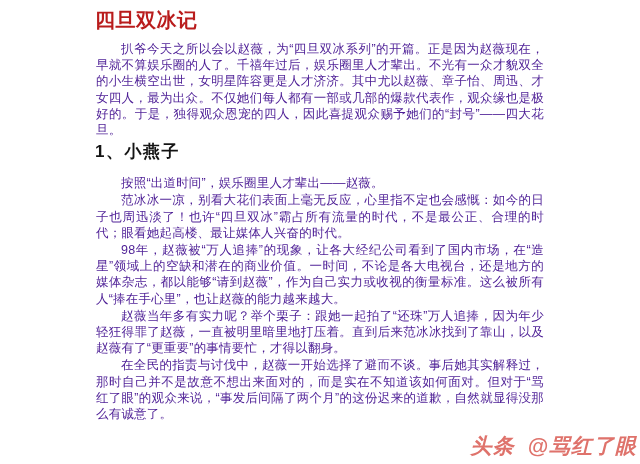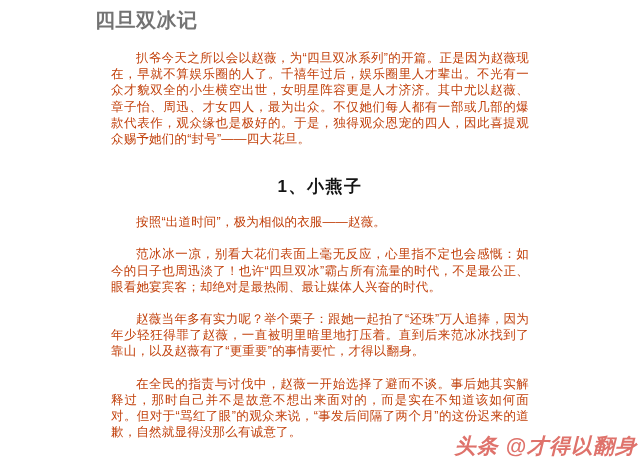--- a/index.html
+++ b/index.html
@@ -13,80 +13,80 @@
     overflow: hidden;
     position: relative;
     font-family: "Liberation Sans", "DejaVu Sans", sans-serif;
   }
   .article {
     padding: 7px 95px 0 95px;
   }
   .article-title {
     font-size: 20px;
     font-weight: 700;
-    color: #737373;
+    color: #b91c1c;
     margin: 0 0 7px 0;
     letter-spacing: 0.5px;
   }
   .para {
-    margin: 16px;
+    margin: 1px;
     text-indent: 2em;
     font-size: 12.5px;
     line-height: 16.2px;
-    color: #c2410c;
+    color: #4c1d95;
     text-align: justify;
     letter-spacing: 0.2px;
   }
   .section-heading {
     font-size: 17px;
     font-weight: 700;
     color: #141414;
-    text-align: center;
-    margin: 28px 0 12px 0;
+    margin: 2px 0 12px 0;
     letter-spacing: 1.5px;
   }
   .watermark {
     position: absolute;
     right: 3px;
     bottom: 4px;
     font-size: 21px;
     font-weight: 700;
     font-style: italic;
     white-space: nowrap;
     letter-spacing: 1px;
     opacity: 0.82;
     text-shadow:
       1px 1px 0 rgba(255,255,255,0.85),
      -1px -1px 0 rgba(255,255,255,0.85),
       1px -1px 0 rgba(255,255,255,0.85),
      -1px  1px 0 rgba(255,255,255,0.85);
   }
   .watermark .wm-brand {
-    margin-right: 7px;
+    margin-right: 13px;
   }
 </style>
 </head>
 <body>
 
 <div class="article">
 
   <h1 class="article-title">四旦双冰记</h1>
 
   <p class="para">扒爷今天之所以会以赵薇，为“四旦双冰系列”的开篇。正是因为赵薇现在，早就不算娱乐圈的人了。千禧年过后，娱乐圈里人才辈出。不光有一众才貌双全的小生横空出世，女明星阵容更是人才济济。其中尤以赵薇、章子怡、周迅、才女四人，最为出众。不仅她们每人都有一部或几部的爆款代表作，观众缘也是极好的。于是，独得观众恩宠的四人，因此喜提观众赐予她们的“封号”——四大花旦。</p>
 
 
   <h2 class="section-heading">1、小燕子</h2>
 
-  <p class="para">按照“出道时间”，极为相似的衣服——赵薇。</p>
+  <p class="para">按照“出道时间”，娱乐圈里人才辈出——赵薇。</p>
 
-  <p class="para">范冰冰一凉，别看大花们表面上毫无反应，心里指不定也会感慨：如今的日子也周迅淡了！也许“四旦双冰”霸占所有流量的时代，不是最公正、眼看她宴宾客；却绝对是最热闹、最让媒体人兴奋的时代。</p>
+  <p class="para">范冰冰一凉，别看大花们表面上毫无反应，心里指不定也会感慨：如今的日子也周迅淡了！也许“四旦双冰”霸占所有流量的时代，不是最公正、合理的时代；眼看她起高楼、最让媒体人兴奋的时代。</p>
 
+  <p class="para">98年，赵薇被“万人追捧”的现象，让各大经纪公司看到了国内市场，在“造星”领域上的空缺和潜在的商业价值。一时间，不论是各大电视台，还是地方的媒体杂志，都以能够“请到赵薇”，作为自己实力或收视的衡量标准。这么被所有人“捧在手心里”，也让赵薇的能力越来越大。</p>
 
   <p class="para">赵薇当年多有实力呢？举个栗子：跟她一起拍了“还珠”万人追捧，因为年少轻狂得罪了赵薇，一直被明里暗里地打压着。直到后来范冰冰找到了靠山，以及赵薇有了“更重要”的事情要忙，才得以翻身。</p>
 
 
   <p class="para">在全民的指责与讨伐中，赵薇一开始选择了避而不谈。事后她其实解释过，那时自己并不是故意不想出来面对的，而是实在不知道该如何面对。但对于“骂红了眼”的观众来说，“事发后间隔了两个月”的这份迟来的道歉，自然就显得没那么有诚意了。</p>
 
 </div>
 
 <div class="watermark" style="color: rgb(216, 84, 75);">
-  <span class="wm-brand">头条</span><span class="wm-handle">@才得以翻身</span>
+  <span class="wm-brand">头条</span><span class="wm-handle">@骂红了眼</span>
 </div>
 
 </body></html>

